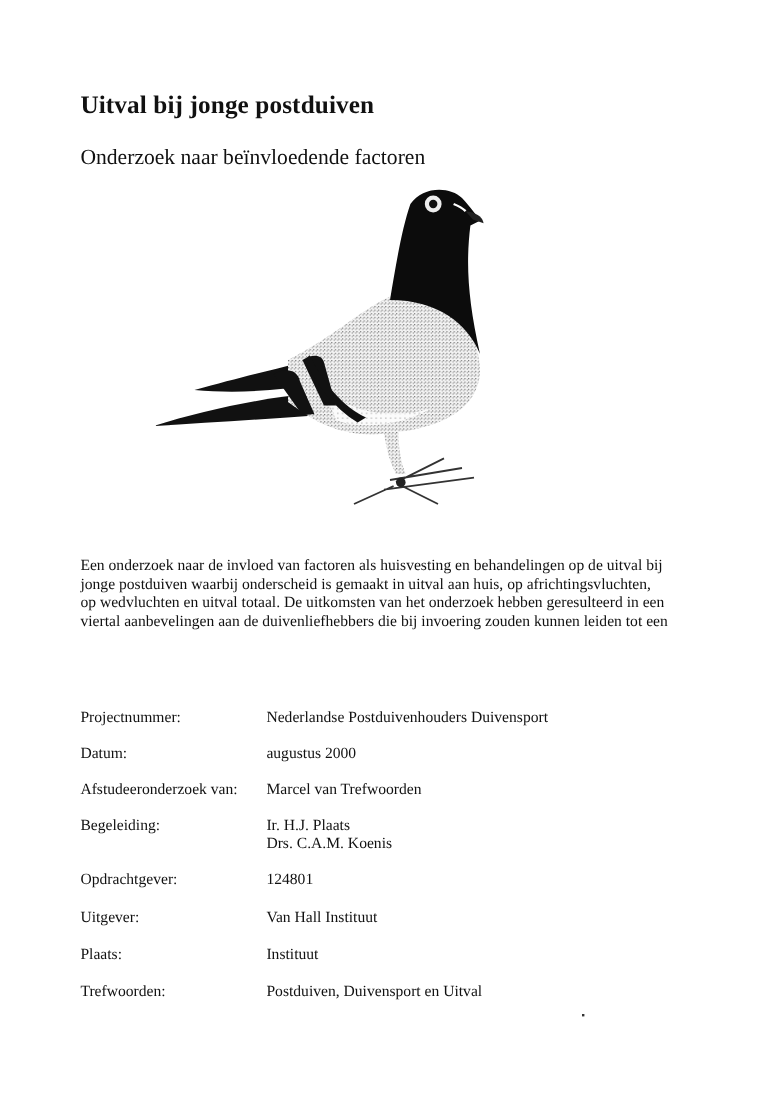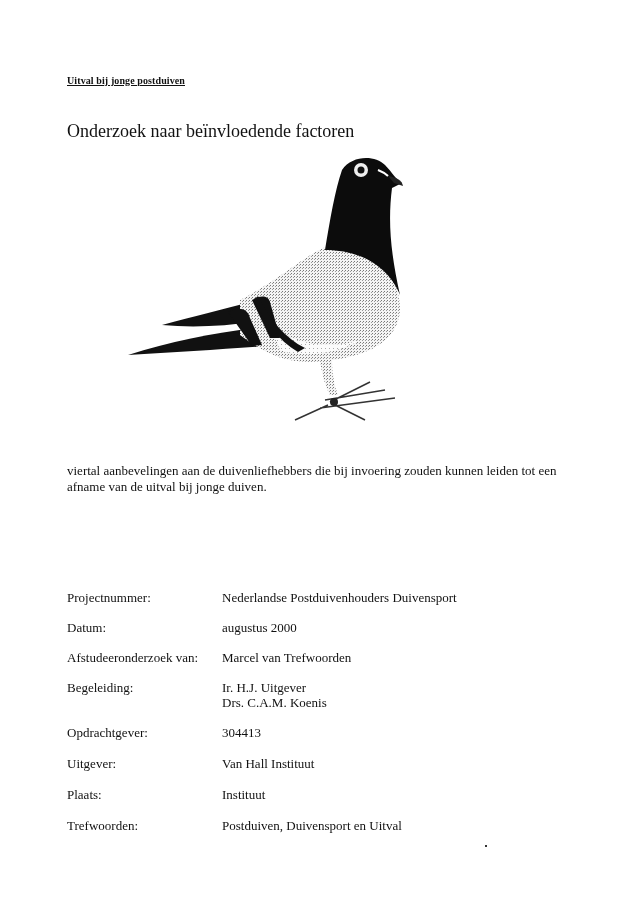--- a/index.html
+++ b/index.html
@@ -1,18 +1,18 @@
 <!DOCTYPE html>
 <html><head>
 <meta charset="utf-8">
 <style>
   html, body { margin: 0; padding: 0; background: #ffffff; }
   body { width: 636px; height: 912px; position: relative; overflow: hidden;
          font-family: "Liberation Serif", "DejaVu Serif", serif; color: #111; }
-  .title { position: absolute; left: 67px; top: 75px; font-size: 10px; font-weight: bold; letter-spacing: 0.1px; text-decoration: underline; }
+  .title { position: absolute; left: 67px; top: 75px; font-size: 21px; font-weight: bold; letter-spacing: 0.1px; }
   .subtitle { position: absolute; left: 67px; top: 121px; font-size: 18px; }
   .pigeon { position: absolute; left: 120px; top: 150px; width: 300px; height: 290px; }
   .abstract { position: absolute; left: 67px; top: 463px; width: 510px; font-size: 13px; line-height: 15.5px; }
   .abstract span { display: block; white-space: nowrap; }
   .meta { position: absolute; left: 67px; top: 0; width: 500px; font-size: 13px; }
   .row { position: absolute; left: 0; width: 500px; }
   .lbl { position: absolute; left: 0; white-space: nowrap; }
   .val { position: absolute; left: 155px; white-space: nowrap; line-height: 15px; }
   .speck { position: absolute; left: 485px; top: 845px; width: 2px; height: 2px; background: #333; }
 </style>
@@ -52,45 +52,47 @@
 
   <path d="M268,26 C276,27 282,30 283,36 L274,33 Z" fill="#222"></path>
   <path d="M258,20 C263,22 266,24 268,26" stroke="#fff" stroke-width="2" fill="none"></path>
 
   <path d="M200,210 C202,225 205,235 210,245 L218,245 C214,235 212,222 212,210 Z" fill="url(#stipple)"></path>
   <path d="M205,250 L265,240 M210,252 L250,232 M200,258 L275,248 M208,255 L175,270 M215,255 L245,270" stroke="#333" stroke-width="1.5" fill="none"></path>
   <circle cx="214" cy="252" r="4" fill="#222"></circle>
 </svg>
 
 <div class="abstract">
+  <span>Een onderzoek naar de invloed van factoren als huisvesting en behandelingen op de uitval bij</span>
+  <span>jonge postduiven waarbij onderscheid is gemaakt in uitval aan huis, op africhtingsvluchten,</span>
+  <span>op wedvluchten en uitval totaal. De uitkomsten van het onderzoek hebben geresulteerd in een</span>
   <span>viertal aanbevelingen aan de duivenliefhebbers die bij invoering zouden kunnen leiden tot een</span>
-  <span>afname van de uitval bij jonge duiven.</span>
 </div>
 
 <div class="meta">
   <div class="row" style="top:590px">
     <span class="lbl">Projectnummer:</span>
     <span class="val">Nederlandse Postduivenhouders Duivensport</span>
   </div>
   <div class="row" style="top:620px">
     <span class="lbl">Datum:</span>
     <span class="val">augustus 2000</span>
   </div>
   <div class="row" style="top:650px">
     <span class="lbl">Afstudeeronderzoek van:</span>
     <span class="val">Marcel van Trefwoorden</span>
   </div>
   <div class="row" style="top:680px">
     <span class="lbl">Begeleiding:</span>
-    <span class="val">Ir. H.J. Uitgever</span>
+    <span class="val">Ir. H.J. Plaats</span>
     <span class="val" style="top:15px">Drs. C.A.M. Koenis</span>
   </div>
   <div class="row" style="top:725px">
     <span class="lbl">Opdrachtgever:</span>
-    <span class="val">304413</span>
+    <span class="val">124801</span>
   </div>
   <div class="row" style="top:756px">
     <span class="lbl">Uitgever:</span>
     <span class="val">Van Hall Instituut</span>
   </div>
   <div class="row" style="top:787px">
     <span class="lbl">Plaats:</span>
     <span class="val">Instituut</span>
   </div>
   <div class="row" style="top:818px">

